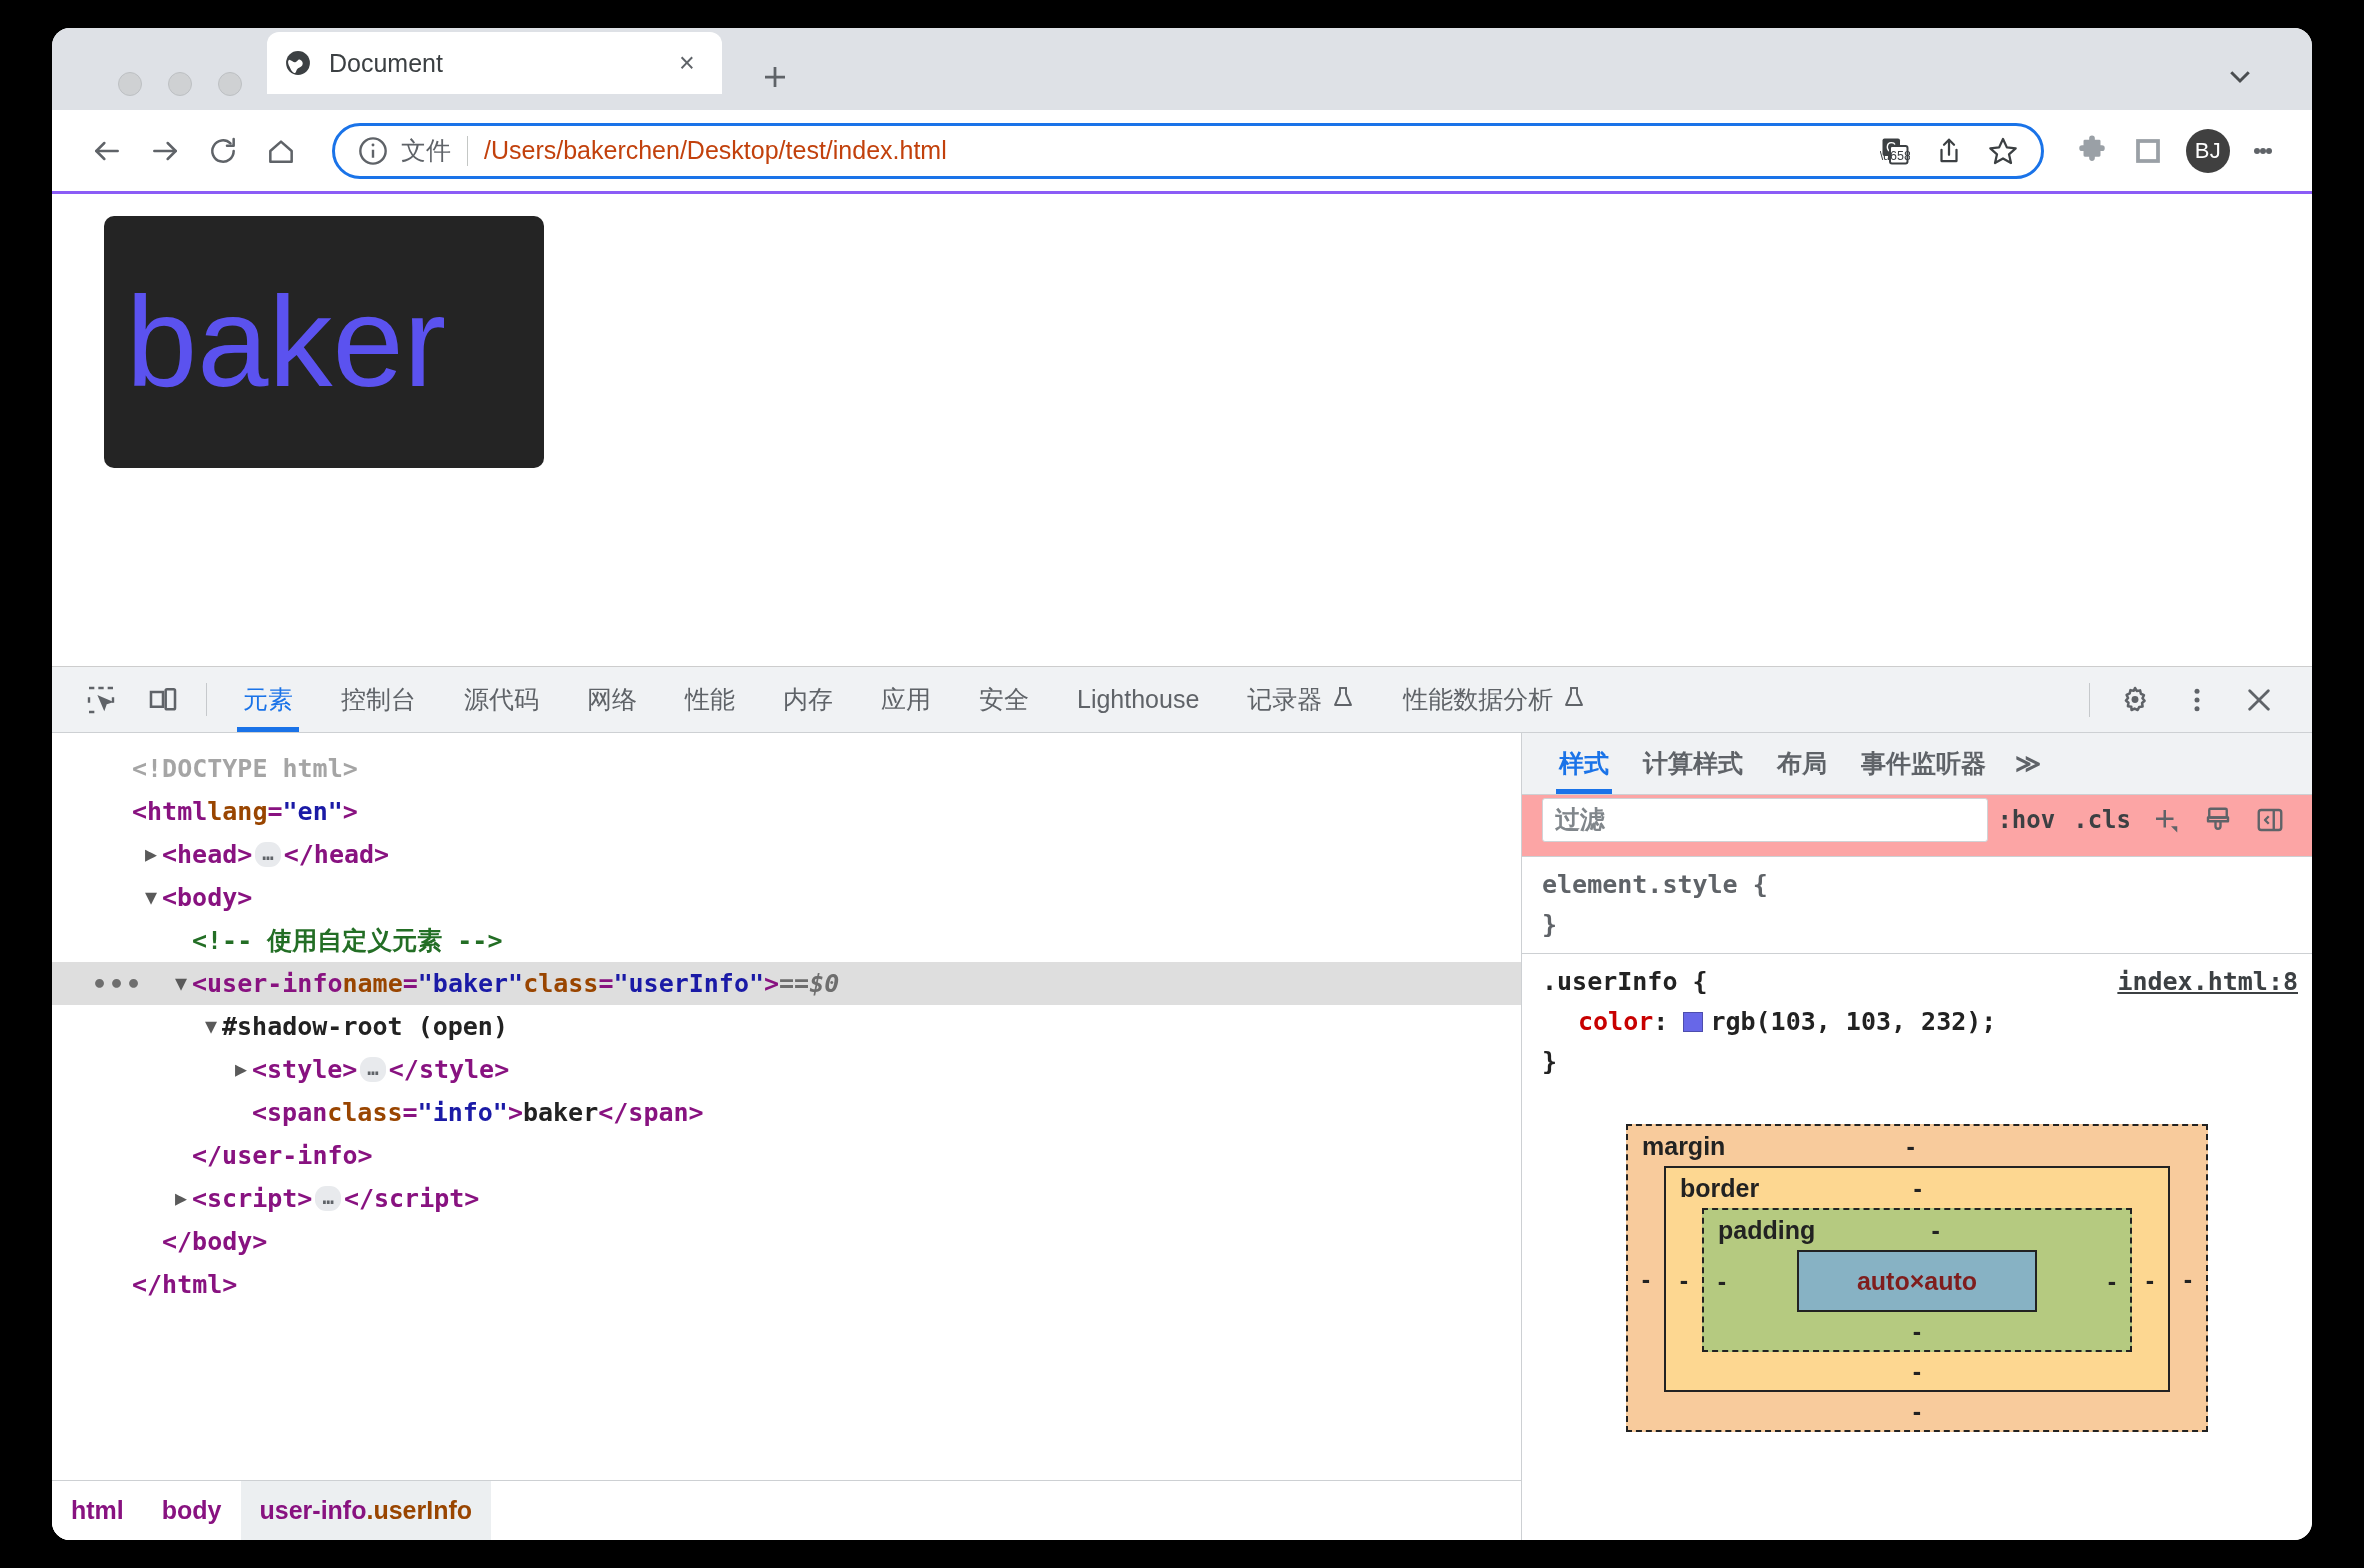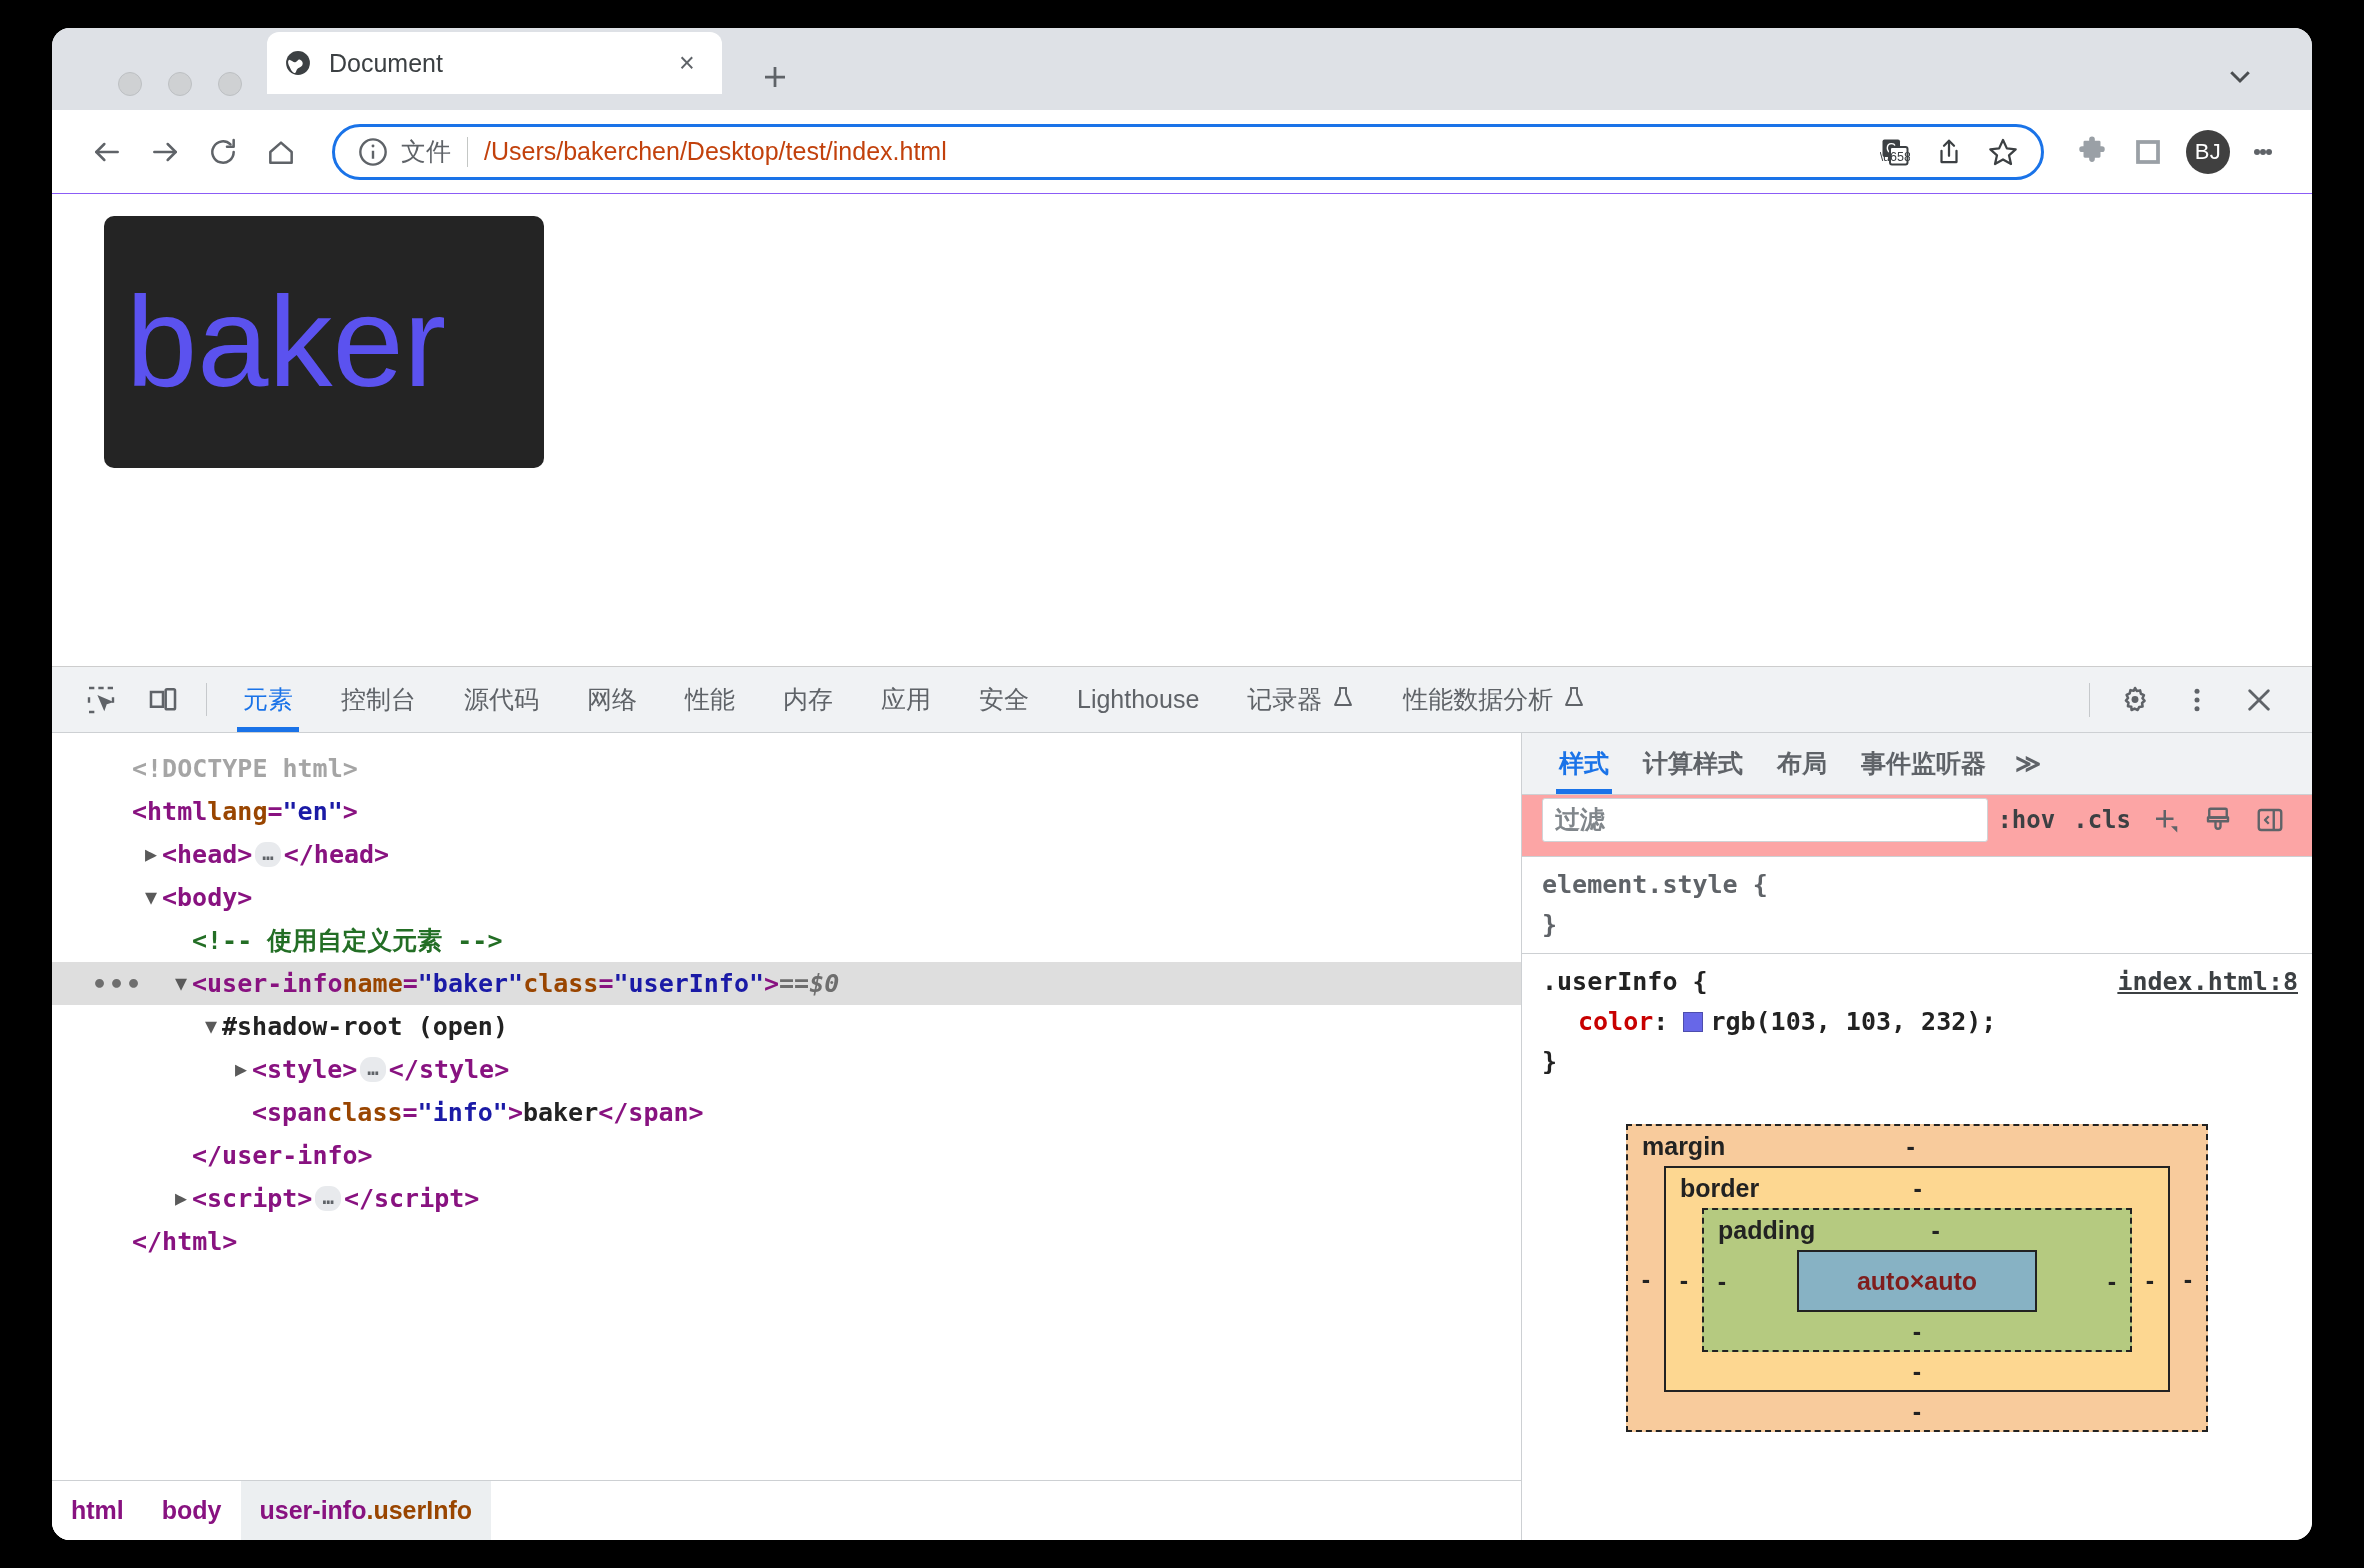--- a/index.html
+++ b/index.html
@@ -68,21 +68,21 @@
     width: 44px; height: 44px;
     display: flex; align-items: center; justify-content: center;
     color: #4a4d50;
   }
 
   
   .toolbar {
     height: 84px; background: #fff;
     display: flex; align-items: center;
     padding: 0 26px;
-    border-bottom: 1px solid #8b5cf6;
+    border-bottom: 3px solid #8b5cf6;
   }
   .nav-btn {
     width: 58px; height: 58px; flex: none;
     display: flex; align-items: center; justify-content: center;
     color: #5f6368;
   }
   .omnibox {
     flex: 1; height: 56px; margin: 0 16px 0 22px;
     border: 3px solid #1a73e8; border-radius: 30px;
     display: flex; align-items: center;
@@ -575,20 +575,25 @@
             </div>
             <div class="dom-row">
               <span class="ind" style="width: 100px;"></span>
               <span class="arrow">▶</span>
               <span class="tg">&lt;script&gt;</span>
               <span class="ellip">…</span>
               <span class="tg">&lt;/scr</span>
               <span class="tg">ipt&gt;</span>
             </div>
             <div class="dom-row">
+              <span class="ind" style="width: 70px;"></span>
+              <span class="arrow"></span>
+              <span class="tg">&lt;/body&gt;</span>
+            </div>
+            <div class="dom-row">
               <span class="ind" style="width: 40px;"></span>
               <span class="arrow"></span>
               <span class="tg">&lt;/html&gt;</span>
             </div>
           </div>
         <div class="breadcrumb" id="breadcrumb">
             <div class="crumb">
               <span>html</span>
             </div>
             <div class="crumb">

